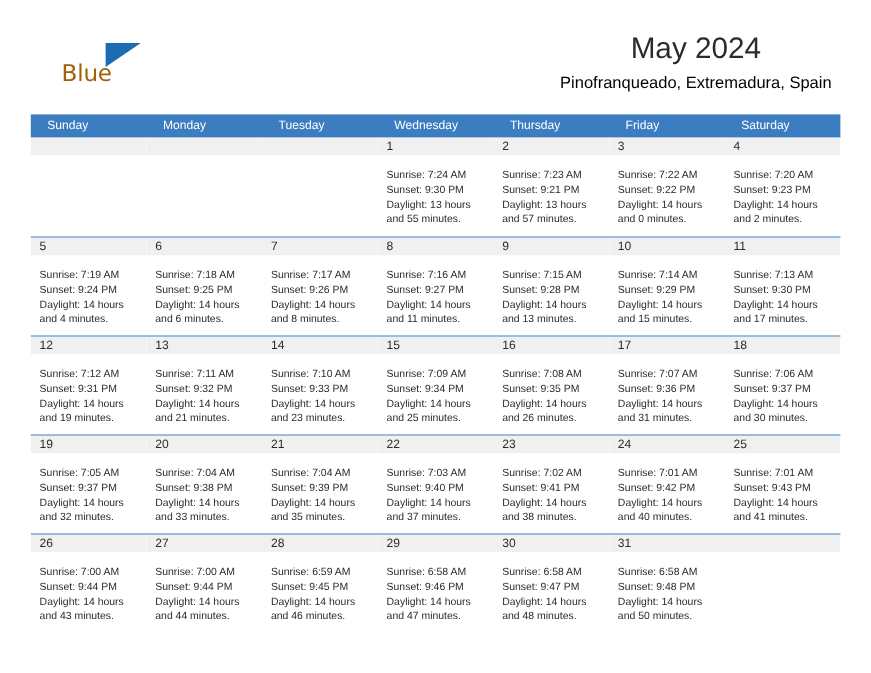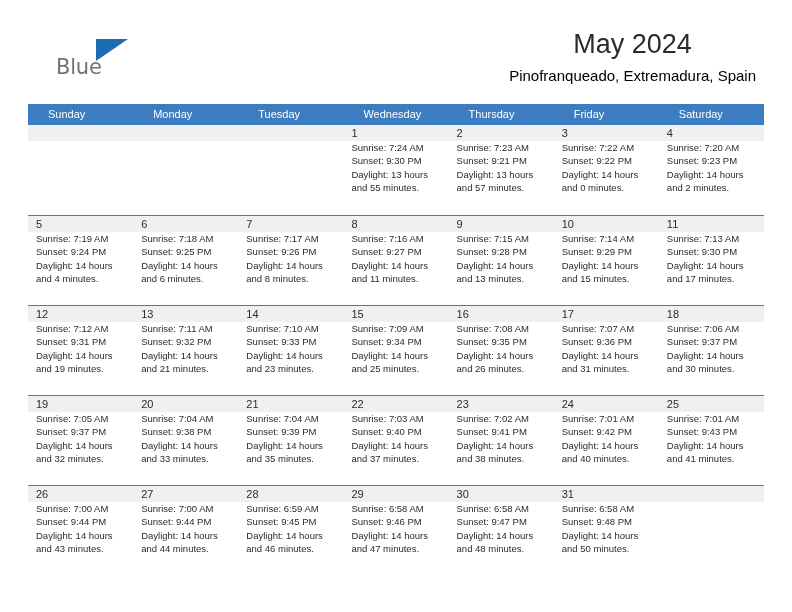--- a/index.html
+++ b/index.html
@@ -42,21 +42,21 @@
     font-size: 21px;
     color: #231f20;
     letter-spacing: -0.2px;
     font-family: "DejaVu Sans", sans-serif;
   }
   .brand-blue {
     position: absolute;
     left: 28px;
     top: 21px;
     font-size: 21px;
-    color: #737373;
+    color: #a16207;
     letter-spacing: -0.2px;
     font-family: "DejaVu Sans", sans-serif;
   }
   .brand-triangle {
     position: absolute;
     left: 68px;
     top: 5px;
     width: 0;
     height: 0;
     border-left: 32px solid #1b6cb3;
@@ -96,21 +96,21 @@
   .dow-row {
     display: flex;
     background: #3b7dc0;
     height: 21px;
   }
   .dow-cell {
     flex: 1 1 0;
     color: #ffffff;
     font-size: 11px;
     line-height: 21px;
-    padding-left: 20px;
+    padding-left: 15px;
     box-sizing: border-box;
     font-family: "Liberation Sans", sans-serif;
     white-space: nowrap;
   }
 
   .week-row {
     display: flex;
     border-top: 1px solid #3b7dc0;
     height: 90px;
     box-sizing: border-box;
@@ -132,21 +132,21 @@
     line-height: 16px;
     color: #2b2b2b;
     padding-left: 8px;
     box-sizing: border-box;
     font-family: "Liberation Sans", sans-serif;
   }
   .day-num.empty {
     color: transparent;
   }
   .day-body {
-    padding: 0 6px 0 8px;
+    padding: 12px 6px 0 8px;
     box-sizing: border-box;
   }
   .day-line {
     font-size: 9.5px;
     line-height: 13.4px;
     color: #2b2b2b;
     font-family: "Liberation Sans", sans-serif;
     white-space: nowrap;
   }
 </style>

